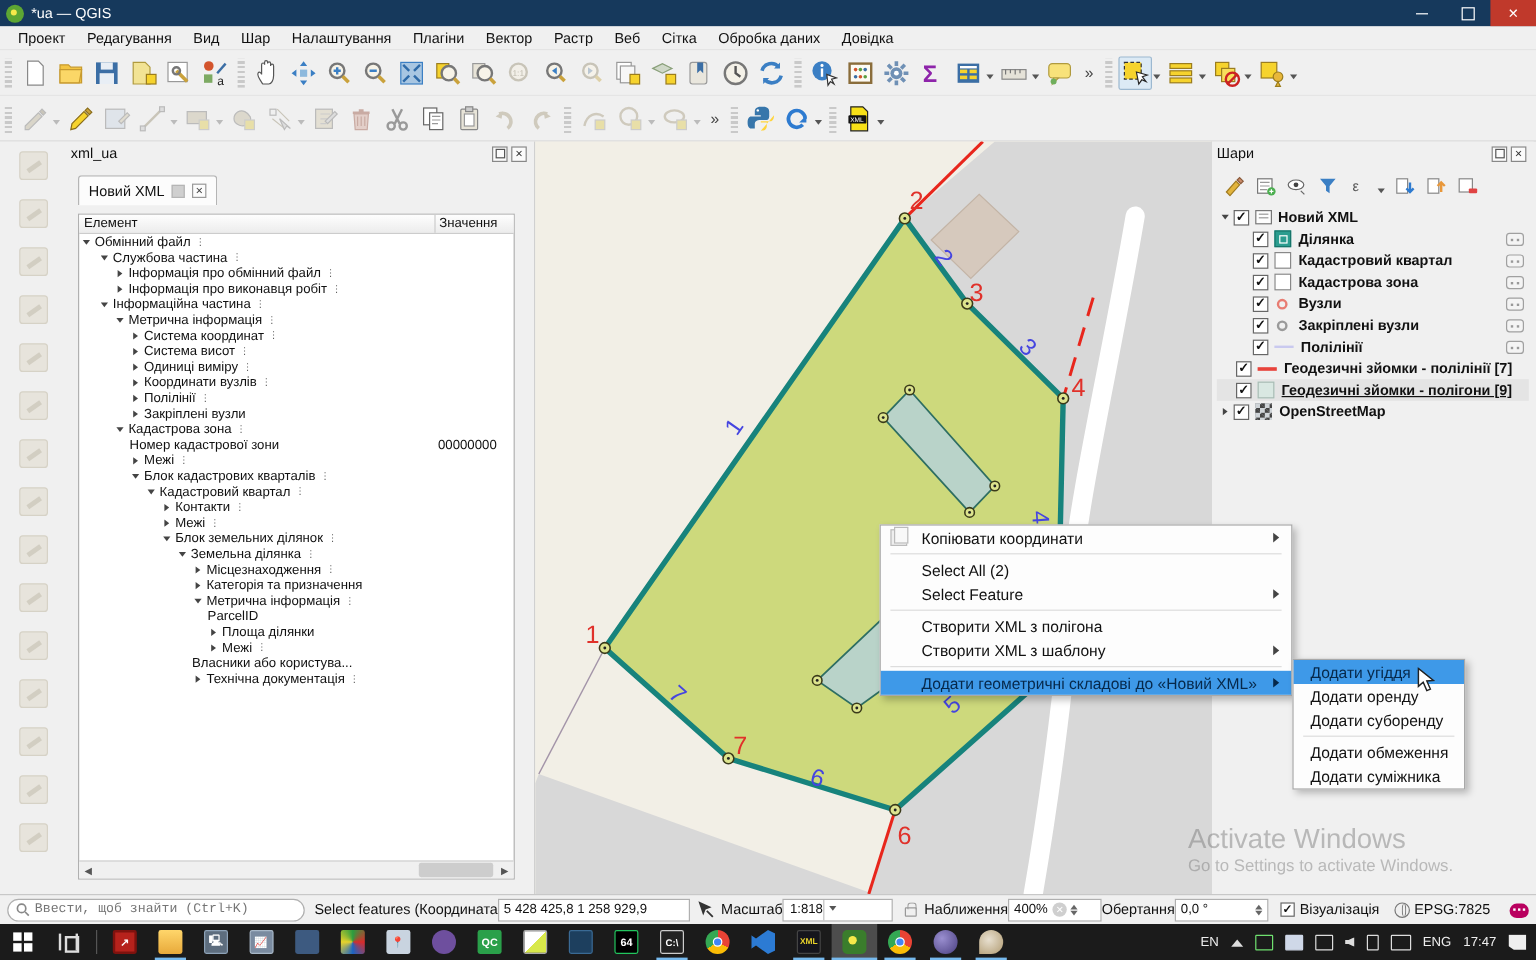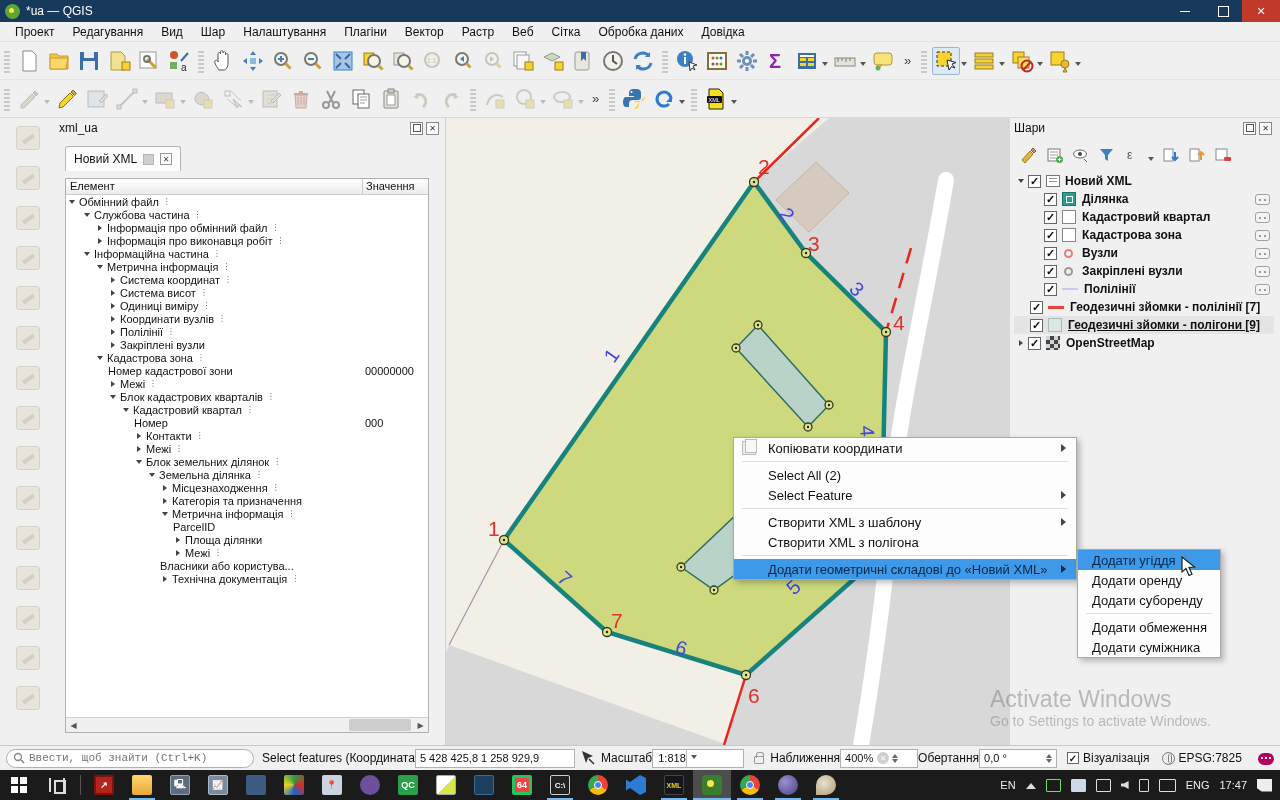--- a/index.html
+++ b/index.html
@@ -678,24 +678,20 @@
             </div>
           <div class="tr" style="padding-left:41px">
               <span class="a a-o"></span>
               <span class="tl">Блок кадастрових кварталів</span>
               <span class="dd">⋮</span>
             </div>
           <div class="tr" style="padding-left:54px">
               <span class="a a-o"></span>
               <span class="tl">Кадастровий квартал</span>
               <span class="dd">⋮</span>
-            </div>
-          <div class="tr" style="padding-left:67px">
-              <span class="tl">Номер</span>
-              <span class="tv">000</span>
             </div>
           <div class="tr" style="padding-left:67px">
               <span class="a a-c"></span>
               <span class="tl">Контакти</span>
               <span class="dd">⋮</span>
             </div>
           <div class="tr" style="padding-left:67px">
               <span class="a a-c"></span>
               <span class="tl">Межі</span>
               <span class="dd">⋮</span>
@@ -950,25 +946,25 @@
     <div class="msep"></div>
     <div class="mi">
         <span>Select All (2)</span>
       </div>
     <div class="mi">
         <span>Select Feature</span>
         <span class="subarr"></span>
       </div>
     <div class="msep"></div>
     <div class="mi">
+        <span>Створити XML з полігона</span>
+      </div>
+    <div class="mi">
         <span>Створити XML з шаблону</span>
         <span class="subarr"></span>
-      </div>
-    <div class="mi">
-        <span>Створити XML з полігона</span>
       </div>
     <div class="msep"></div>
     <div class="mi hl">
         <span>Додати геометричні складові до «Новий XML»</span>
         <span class="subarr"></span>
       </div>
   </div>
 
   <div class="cmenu" style="left:1077px;top:549px;width:144px">
     <div class="mi hl" style="padding-left:14px">
@@ -1087,21 +1083,21 @@
     <span class="tk">
         <span class="tkicon" style="background:#2aa04a">QC</span>
       </span>
     <span class="tk">
         <span class="tkicon" style="background:linear-gradient(135deg,#fff 50%,#d8e84a 50%);border:1px solid #aaa"></span>
       </span>
     <span class="tk">
         <span class="tkicon" style="background:#1d3f5e;border:1px solid #3a6a94"></span>
       </span>
     <span class="tk">
-        <span class="tkicon" style="background:#ef4444;border:3px solid #22c55e">64</span>
+        <span class="tkicon" style="background:#000000;border:1px solid #22c55e">64</span>
       </span>
     <span class="tk run">
         <span class="tkicon" style="background:#222;border:1px solid #ccc;font-size:8px">C:\</span>
       </span>
     <span class="tk">
         <span class="tkicon" style="border-radius:50%;background:conic-gradient(#ea4335 0 33%,#fbbc05 33% 66%,#34a853 66% 100%);position:relative">
           <i style="position:absolute;left:6px;top:6px;width:8px;height:8px;border-radius:50%;background:#4285f4;border:1.5px solid #fff"></i>
         </span>
       </span>
     <span class="tk">

